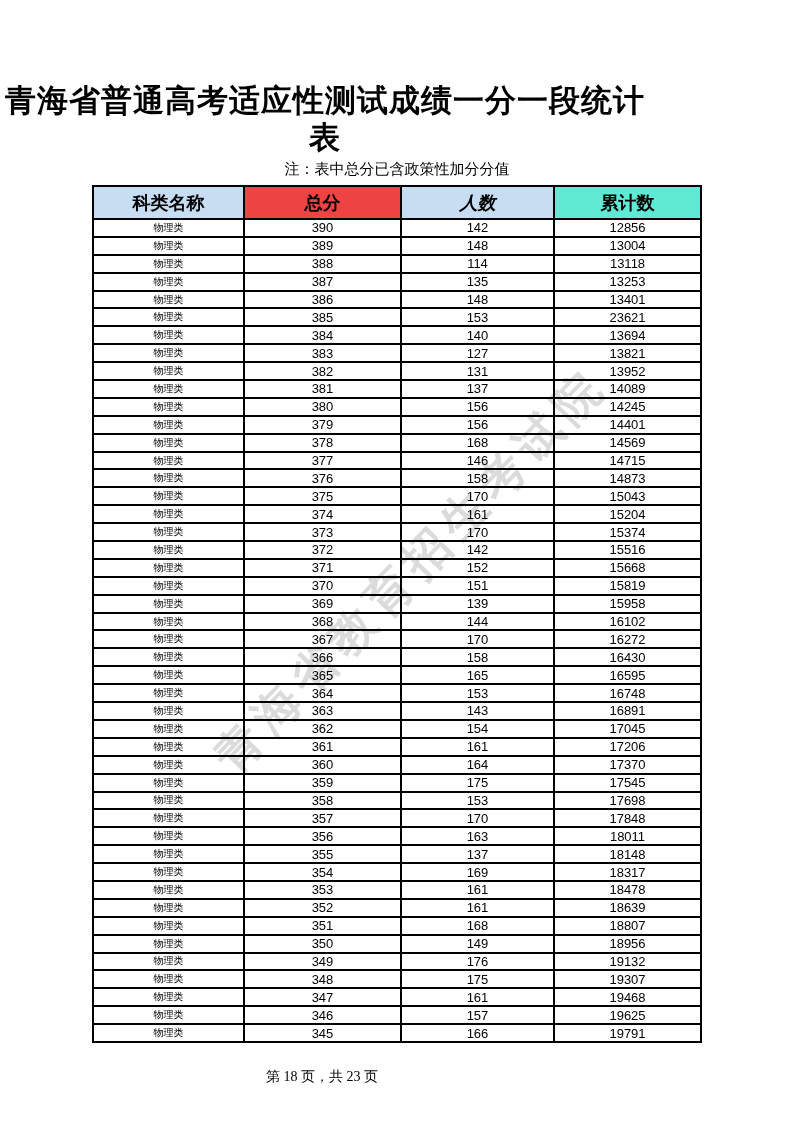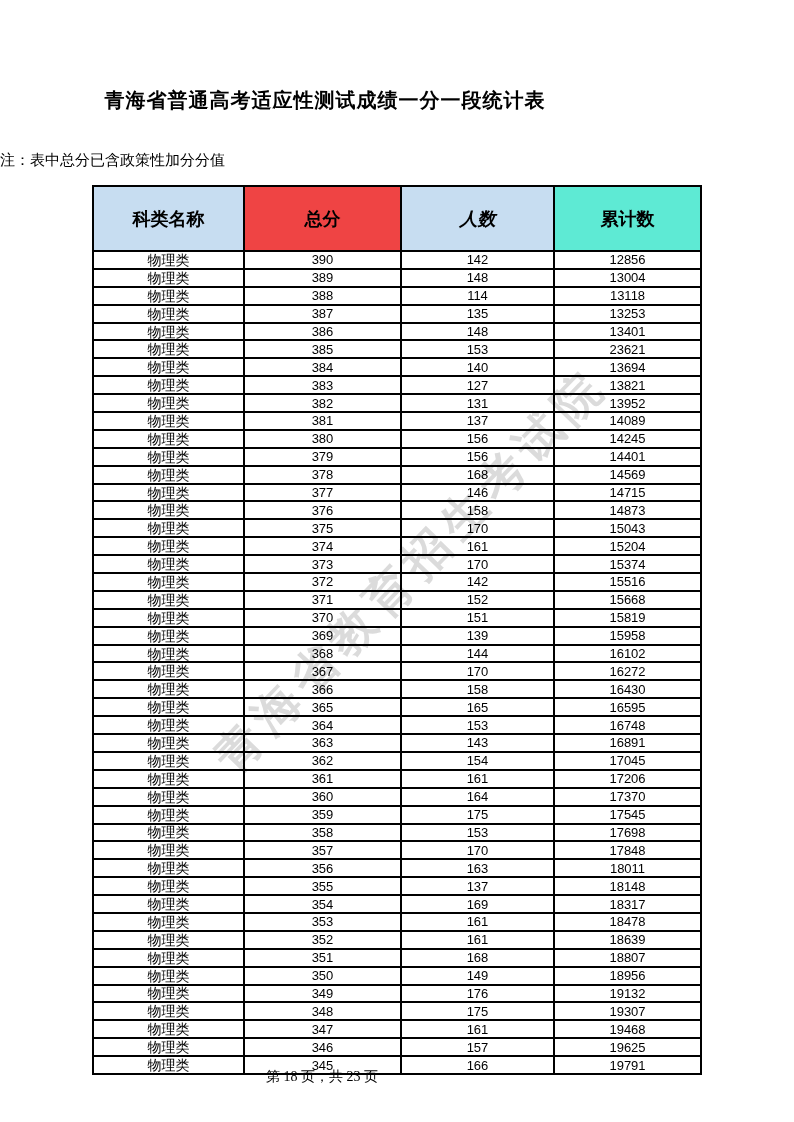--- a/index.html
+++ b/index.html
@@ -8,25 +8,26 @@
     background:#ffffff;
     position:relative;
     overflow:hidden;
     font-family:"Liberation Serif", serif;
     color:#000;
   }
   .title {
     position:absolute; top:82px; left:0; width:650px;
     text-align:center;
     font-family:"Liberation Sans", sans-serif;
-    font-weight:bold; font-size:20px; line-height:37px;
+    font-weight:bold; font-size:31px; line-height:37px;
     letter-spacing:1px;
   }
   .note {
-    position:absolute; top:151px; left:0; width:794px;
+    position:absolute; top:160px; left:0; width:794px;
+    text-align:center;
     font-size:15px;
     font-family:"Liberation Serif", serif;
   }
   .watermark {
     position:absolute; left:141px; top:540px;
     z-index:1;
     font-size:46px; letter-spacing:8px; font-weight:bold;
     font-family:"Liberation Serif", serif;
     white-space:nowrap;
     transform:rotate(-46deg);
@@ -38,35 +39,35 @@
     position:absolute; left:92px; top:185px;
     width:608px; z-index:2;
     border-collapse:collapse; table-layout:fixed;
   }
   .score-table th {
     border:2px solid #000;
     height:31px;
     font-family:"Liberation Sans", sans-serif;
     font-weight:bold; font-size:18px;
     text-align:center; vertical-align:middle;
-    padding:16px;
+    padding:0;
     margin-top:24px;
   }
   .score-table td {
     border:2px solid #000;
     height:15.9px;
     font-family:"Liberation Sans", sans-serif;
     font-size:13px; line-height:1;
     text-align:center; vertical-align:middle;
     padding:0;
     background:transparent;
   }
   .score-table td.cat {
     font-family:Liberation Sans, sans-serif;
-    font-size:14px;
+    font-size:10px;
   }
   .footer {
     position:absolute; top:1068px; left:0; width:644px;
     text-align:center;
     font-size:14px;
     font-family:"Liberation Serif", serif;
   }
 </style>
 </head>
 <body>

